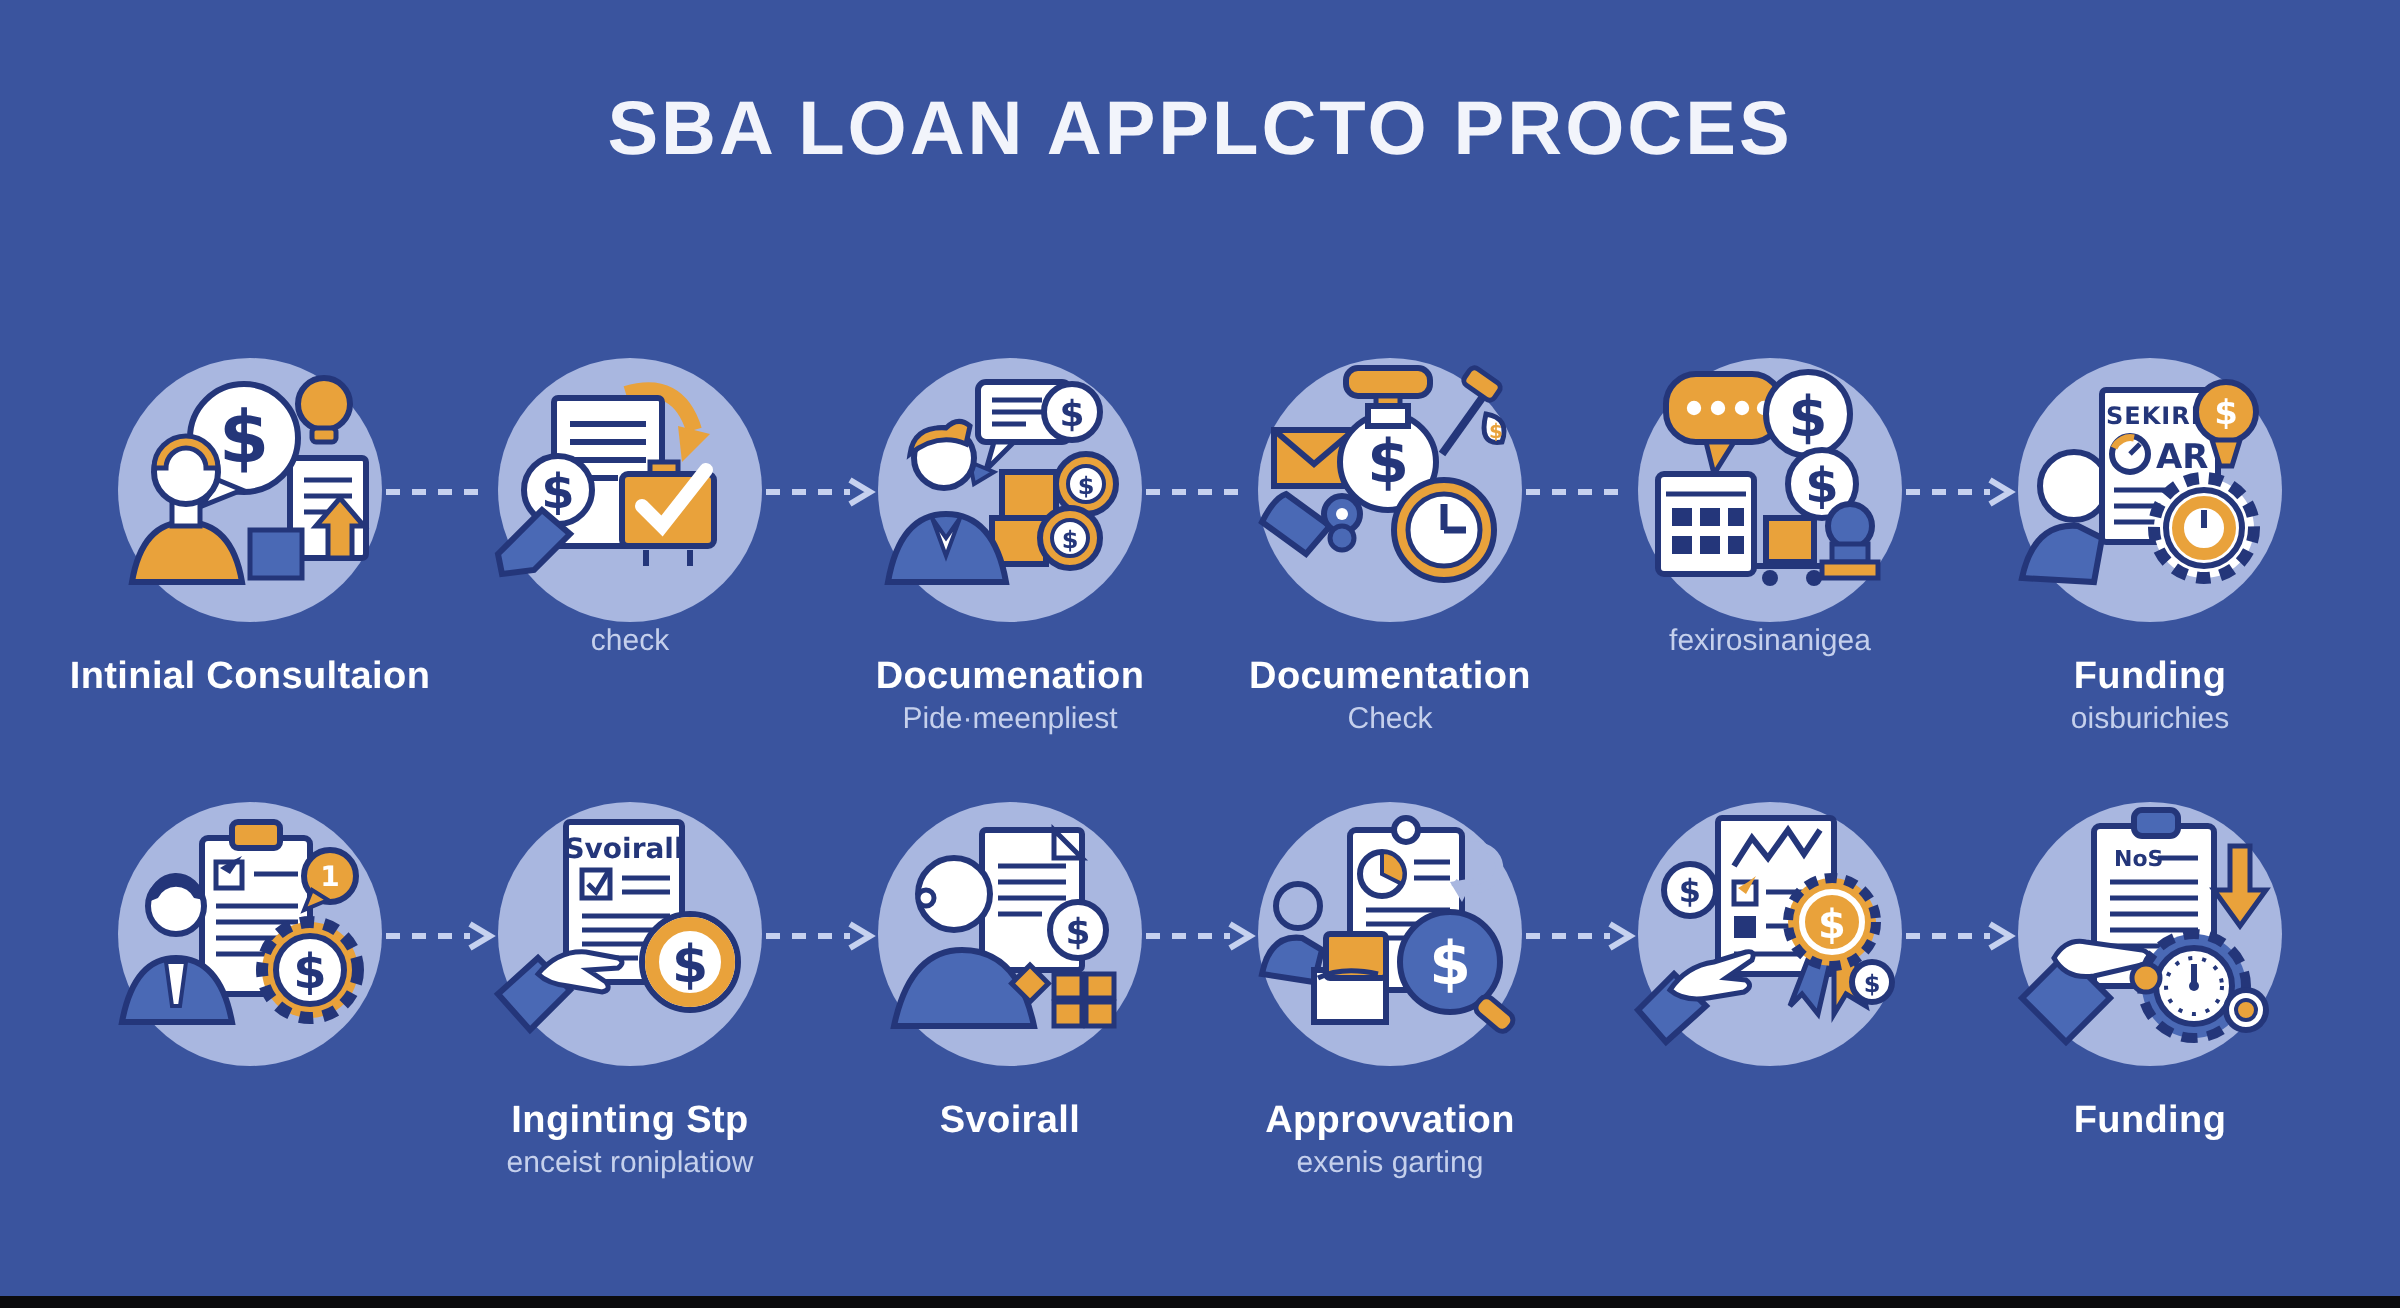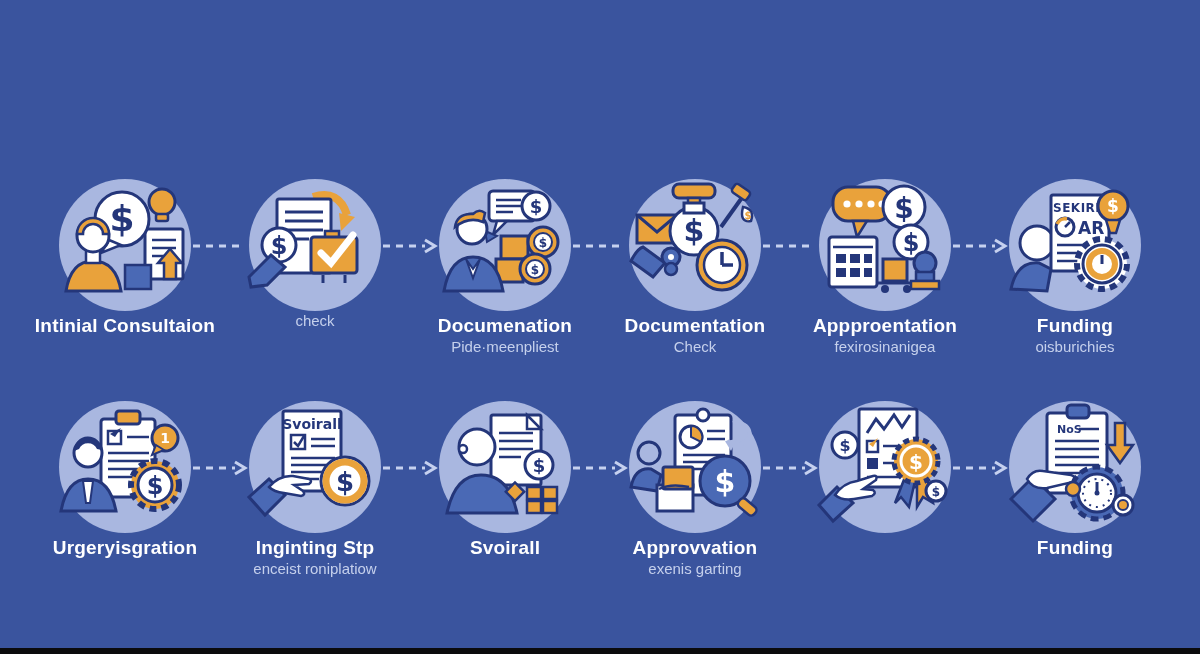--- a/index.html
+++ b/index.html
@@ -12,29 +12,30 @@
     position:absolute;top:44px;left:0;width:100%;text-align:center;
     font-size:38px;font-weight:bold;color:#f2f4fb;letter-spacing:1.5px;
   }
   .step-row{position:absolute;left:0;width:1200px;display:flex;padding-left:30px;box-sizing:border-box;}
   .row-1{top:179px;}
   .row-2{top:401px;}
   .step{flex:0 0 190px;display:flex;flex-direction:column;align-items:center;}
   .circle{width:132px;height:132px;border-radius:50%;background:#a9b7e0;position:relative;}
   .circle svg{position:absolute;left:0;top:0;overflow:visible;display:block;}
   .circle svg text{font-family:"DejaVu Sans",sans-serif;}
-  .step-title{margin-top:4px;font-size:19px;font-weight:bold;color:#ffffff;white-space:nowrap;text-align:center;letter-spacing:.2px;}
+  .step-title{margin-top:17px;font-size:19px;font-weight:bold;color:#ffffff;white-space:nowrap;text-align:center;letter-spacing:.2px;}
   .step-sub{margin-top:1px;font-size:15px;color:#c5d0ec;white-space:nowrap;text-align:center;}
   .arrow{position:absolute;top:59px;}
   .footer-bar{position:absolute;left:0;bottom:0;width:100%;height:6px;background:#0b0b0d;}
 </style>
 </head>
 <body>
 
 <div class="canvas">
+  <div class="main-title">SBA LOAN APPLCTO PROCES</div>
   <div id="rows-host">
       <div class="step-row row-1">
         <div class="step">
           <div class="circle">
             <svg viewBox="0 0 132 132" width="132" height="132">
  <rect x="86" y="50" width="38" height="50" rx="2" fill="#ffffff" stroke="#24367a" stroke-width="3"></rect>
  <line x1="93" y1="61" x2="117" y2="61" stroke="#24367a" stroke-width="2.5"></line>
  <line x1="93" y1="69" x2="117" y2="69" stroke="#24367a" stroke-width="2.5"></line>
  <line x1="93" y1="77" x2="117" y2="77" stroke="#24367a" stroke-width="2.5"></line>
  <rect x="66" y="86" width="26" height="24" fill="#4a69b5" stroke="#24367a" stroke-width="2.5"></rect>
@@ -152,21 +153,20 @@
               <rect x="45" y="89" width="8" height="9" fill="#24367a"></rect>
  <rect x="64" y="80" width="24" height="22" fill="#e9a23b" stroke="#24367a" stroke-width="3"></rect>
  <line x1="58" y1="104" x2="96" y2="104" stroke="#24367a" stroke-width="3"></line>
  <circle cx="66" cy="110" r="4" fill="#24367a"></circle>
               <circle cx="88" cy="110" r="4" fill="#24367a"></circle>
  <circle cx="106" cy="84" r="11" fill="#4a69b5" stroke="#24367a" stroke-width="3"></circle>
  <rect x="97" y="93" width="18" height="9" fill="#4a69b5" stroke="#24367a" stroke-width="2.5"></rect>
  <rect x="92" y="102" width="28" height="8" fill="#e9a23b" stroke="#24367a" stroke-width="2.5"></rect>
             </svg>
           </div>
-          <div class="step-title">Appproentation</div>
           <div class="step-sub">fexirosinanigea</div>
         </div>
         <div class="step">
           <div class="circle">
             <svg viewBox="0 0 132 132" width="132" height="132">
  <circle cx="28" cy="64" r="17" fill="#ffffff" stroke="#24367a" stroke-width="3"></circle>
  <path d="M2,110 q6,-28 28,-26 l12,6 -4,22 z" fill="#4a69b5" stroke="#24367a" stroke-width="3"></path>
  <rect x="42" y="16" width="58" height="76" rx="2" fill="#ffffff" stroke="#24367a" stroke-width="3"></rect>
  <text x="72" y="33" font-size="12" font-weight="bold" fill="#24367a" text-anchor="middle" letter-spacing="0.5">SEKIRIT</text>
  <circle cx="56" cy="48" r="9" fill="#ffffff" stroke="#24367a" stroke-width="3"></circle>
@@ -224,21 +224,20 @@
  <text x="106" y="42" font-size="14" font-weight="bold" fill="#ffffff" text-anchor="middle">1</text>
  <circle cx="96" cy="84" r="24" fill="#e9a23b" stroke="#24367a" stroke-width="6" stroke-dasharray="7 5"></circle>
  <circle cx="96" cy="84" r="17" fill="#ffffff" stroke="#24367a" stroke-width="3"></circle>
  <text x="96" y="93" font-size="24" font-weight="bold" fill="#24367a" text-anchor="middle">$</text>
  <path d="M2,110 q6,-32 27,-32 q22,0 28,32 z" fill="#4a69b5" stroke="#24367a" stroke-width="3"></path>
  <polygon points="24,80 34,80 31,102 27,102" fill="#ffffff" stroke="#24367a" stroke-width="2"></polygon>
  <circle cx="29" cy="52" r="14" fill="#ffffff" stroke="#24367a" stroke-width="3"></circle>
  <path d="M15,50 a14,14 0 0 1 28,-1 l-5,-1 a10,10 0 0 0 -18,0 z" fill="#24367a"></path>
             </svg>
           </div>
-          <div class="step-title">Urgeryisgration</div>
         </div>
         <div class="step">
           <div class="circle">
             <svg viewBox="0 0 132 132" width="132" height="132">
  <rect x="34" y="10" width="58" height="80" rx="2" fill="#ffffff" stroke="#24367a" stroke-width="3"></rect>
  <text x="63" y="28" font-size="14" font-weight="bold" fill="#24367a" text-anchor="middle">Svoirall</text>
  <rect x="42" y="34" width="14" height="14" fill="#ffffff" stroke="#24367a" stroke-width="2.5"></rect>
  <polyline points="45,41 49,45 55,35" fill="none" stroke="#24367a" stroke-width="2.5"></polyline>
  <line x1="62" y1="38" x2="86" y2="38" stroke="#24367a" stroke-width="2.5"></line>
  <line x1="62" y1="45" x2="86" y2="45" stroke="#24367a" stroke-width="2.5"></line>

